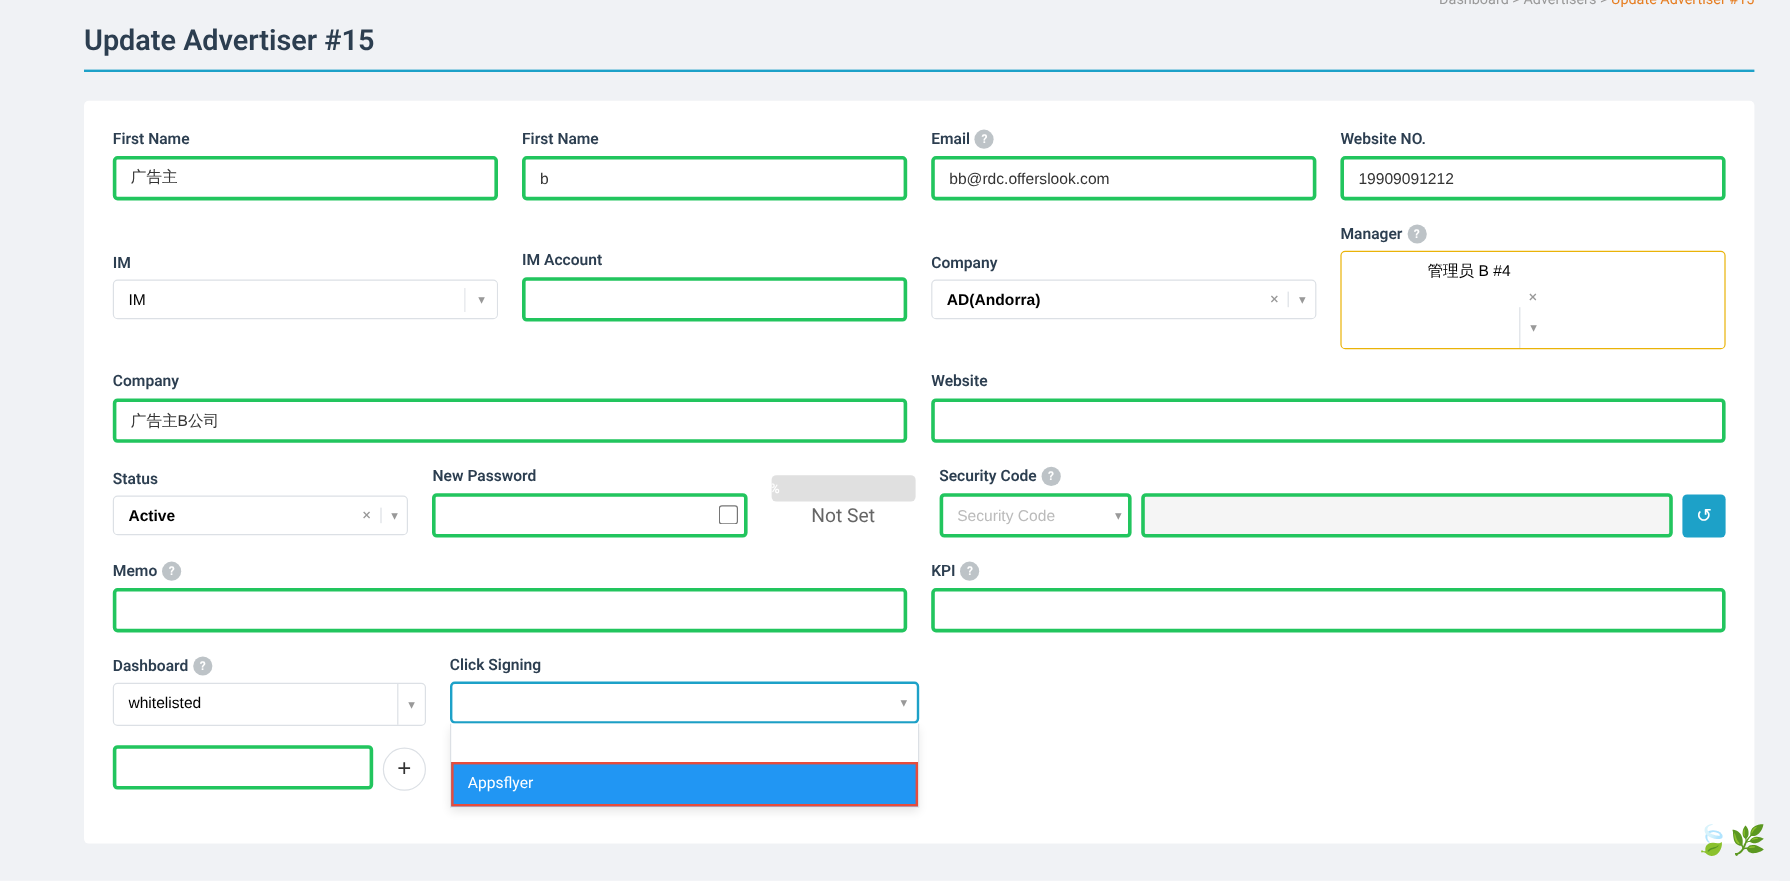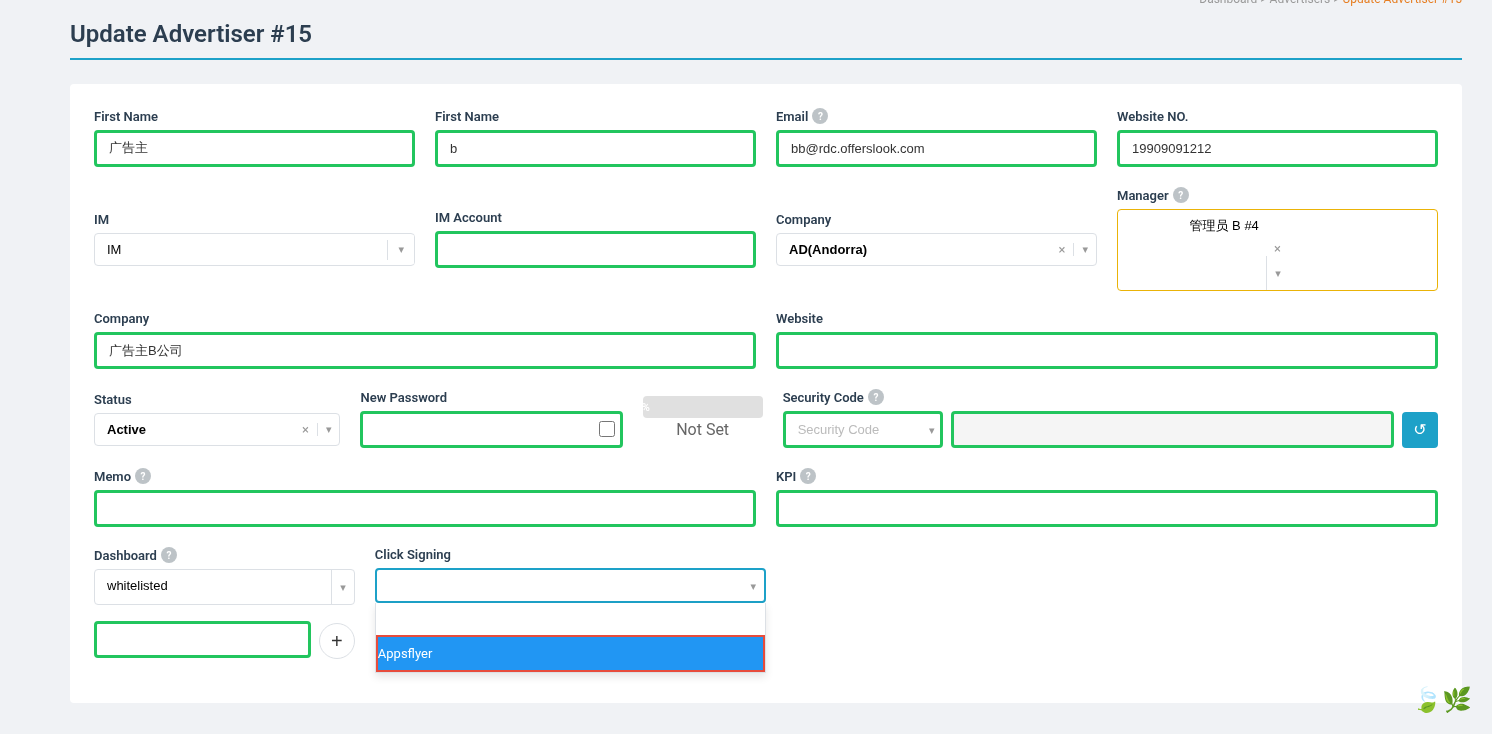--- a/index.html
+++ b/index.html
@@ -198,21 +198,21 @@
       top: calc(100% + 0px);
       left: 0;
       right: 0;
       background: white;
       border: 1px solid #dce0e5;
       border-top: none;
       z-index: 100;
       box-shadow: 0 4px 8px rgba(0,0,0,0.1);
     }
     .dropdown-option {
-      padding: 9px 0;
+      padding: 9px 12px;
       cursor: pointer;
       font-size: 13px;
     }
     .dropdown-option.highlighted {
       background: #2196f3;
       color: white;
       border: 2px solid #e74c3c;
     }
     .dropdown-option.empty {
       padding: 9px 12px;

